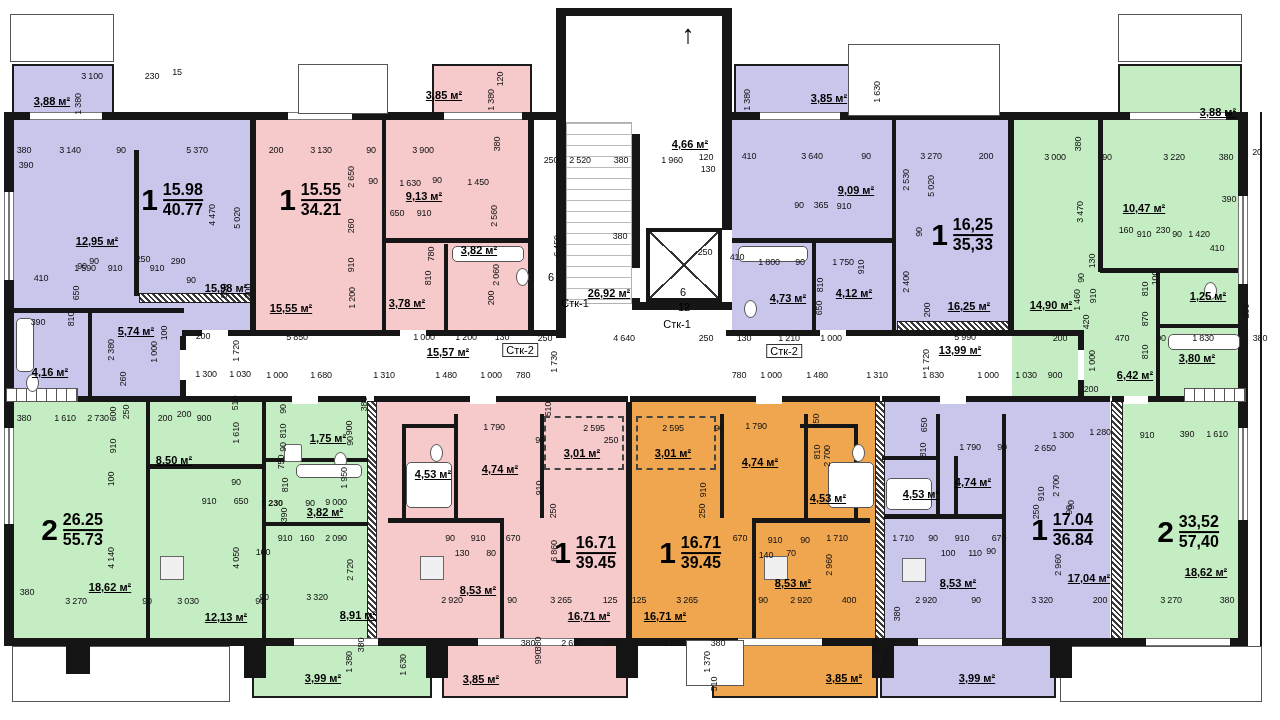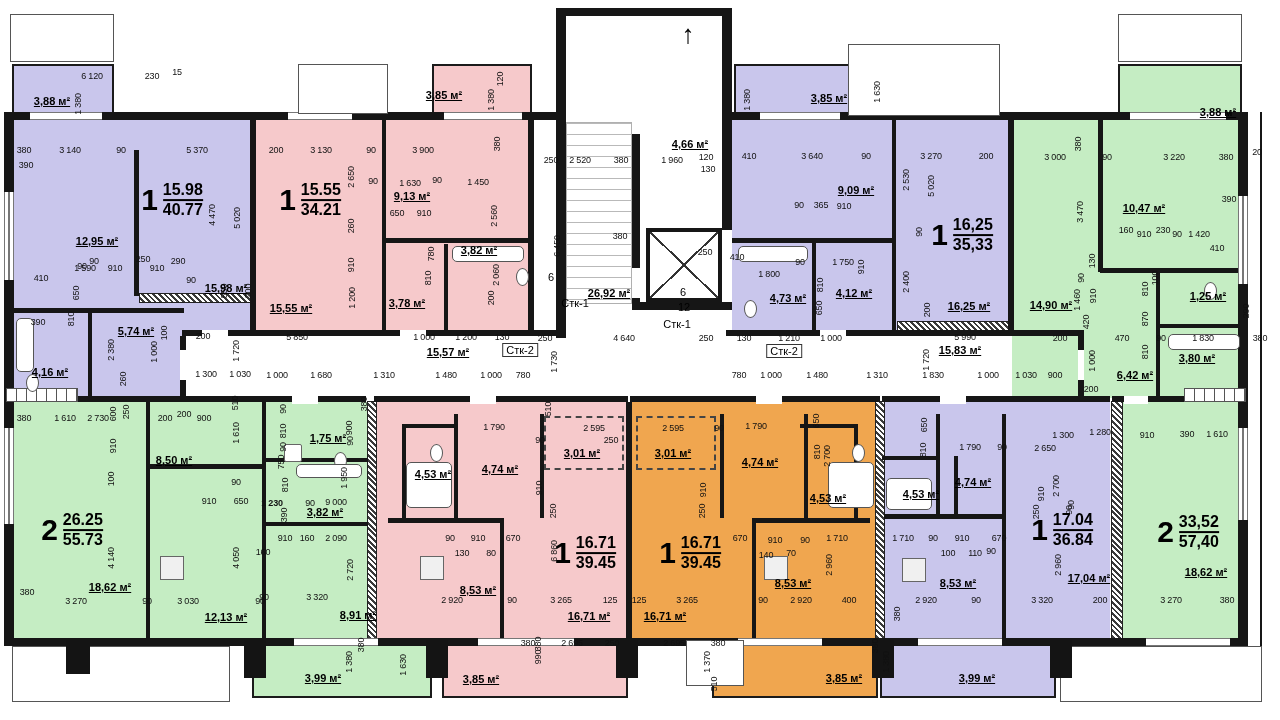--- a/index.html
+++ b/index.html
@@ -185,21 +185,21 @@
     <div class="fx tub" style="left: 1168px; top: 334px; width: 72px; height: 16px;"></div>
     <div class="fx tub" style="left: 296px; top: 464px; width: 66px; height: 14px;"></div>
     <div class="fx tub" style="left: 406px; top: 462px; width: 46px; height: 46px;"></div>
     <div class="fx tub" style="left: 828px; top: 462px; width: 46px; height: 46px;"></div>
     <div class="fx tub" style="left: 886px; top: 478px; width: 46px; height: 32px;"></div>
     <div class="fx stove" style="left: 160px; top: 556px; width: 24px; height: 24px;"></div>
     <div class="fx stove" style="left: 420px; top: 556px; width: 24px; height: 24px;"></div>
     <div class="fx stove" style="left: 764px; top: 556px; width: 24px; height: 24px;"></div>
     <div class="fx stove" style="left: 902px; top: 558px; width: 24px; height: 24px;"></div>
     <div class="fx wm" style="left: 284px; top: 444px; width: 18px; height: 18px;"></div>
-    <div class="dim" style="left: 92px; top: 76px;">6 120</div>
+    <div class="dim" style="left: 92px; top: 76px;">3 100</div>
     <div class="dim" style="left: 152px; top: 76px;">230</div>
     <div class="dim" style="left: 177px; top: 72px;">15</div>
     <div class="dim rot" style="left: 78px; top: 104px;">1 380</div>
     <div class="dim" style="left: 24px; top: 150px;">380</div>
     <div class="dim" style="left: 70px; top: 150px;">3 140</div>
     <div class="dim" style="left: 121px; top: 150px;">90</div>
     <div class="dim" style="left: 197px; top: 150px;">5 370</div>
     <div class="dim" style="left: 26px; top: 165px;">390</div>
     <div class="dim rot" style="left: 212px; top: 215px;">4 470</div>
     <div class="dim rot" style="left: 237px; top: 218px;">5 020</div>
@@ -271,21 +271,21 @@
     <div class="dim" style="left: 866px; top: 156px;">90</div>
     <div class="dim" style="left: 931px; top: 156px;">3 270</div>
     <div class="dim" style="left: 986px; top: 156px;">200</div>
     <div class="dim rot" style="left: 747px; top: 100px;">1 380</div>
     <div class="dim rot" style="left: 906px; top: 180px;">2 530</div>
     <div class="dim rot" style="left: 931px; top: 186px;">5 020</div>
     <div class="dim" style="left: 799px; top: 205px;">90</div>
     <div class="dim" style="left: 821px; top: 205px;">365</div>
     <div class="dim" style="left: 844px; top: 206px;">910</div>
     <div class="dim rot" style="left: 919px; top: 232px;">90</div>
-    <div class="dim" style="left: 769px; top: 262px; margin-top: 12px;">1 800</div>
+    <div class="dim" style="left: 769px; top: 262px;">1 800</div>
     <div class="dim" style="left: 800px; top: 262px;">90</div>
     <div class="dim" style="left: 843px; top: 262px;">1 750</div>
     <div class="dim rot" style="left: 861px; top: 267px;">910</div>
     <div class="dim rot" style="left: 820px; top: 285px;">810</div>
     <div class="dim rot" style="left: 819px; top: 308px;">650</div>
     <div class="dim rot" style="left: 906px; top: 282px;">2 400</div>
     <div class="dim rot" style="left: 927px; top: 310px;">200</div>
     <div class="dim" style="left: 965px; top: 337px;">5 990</div>
     <div class="dim rot" style="left: 926px; top: 360px;">1 720</div>
     <div class="dim" style="left: 744px; top: 338px;">130</div>
@@ -458,33 +458,33 @@
     <div class="dim rot" style="left: 1071px; top: 505px;">90</div>
     <div class="dim" style="left: 1100px; top: 600px;">200</div>
     <div class="dim" style="left: 1171px; top: 600px;">3 270</div>
     <div class="dim" style="left: 1227px; top: 600px;">380</div>
     <div class="rlabel" style="left: 52px; top: 101px;">3,88 м²</div>
     <div class="rlabel" style="left: 97px; top: 241px;">12,95 м²</div>
     <div class="rlabel" style="left: 226px; top: 288px;">15,98 м²</div>
     <div class="rlabel" style="left: 136px; top: 331px;">5,74 м²</div>
     <div class="rlabel" style="left: 50px; top: 372px;">4,16 м²</div>
     <div class="rlabel" style="left: 444px; top: 95px;">3,85 м²</div>
-    <div class="rlabel" style="left: 412px; top: 196px;">9,13 м²</div>
+    <div class="rlabel" style="left: 424px; top: 196px;">9,13 м²</div>
     <div class="rlabel" style="left: 479px; top: 250px;">3,82 м²</div>
     <div class="rlabel" style="left: 407px; top: 303px;">3,78 м²</div>
     <div class="rlabel" style="left: 291px; top: 308px;">15,55 м²</div>
     <div class="rlabel" style="left: 448px; top: 352px;">15,57 м²</div>
     <div class="rlabel" style="left: 690px; top: 144px;">4,66 м²</div>
     <div class="rlabel" style="left: 609px; top: 293px;">26,92 м²</div>
     <div class="rlabel" style="left: 829px; top: 98px;">3,85 м²</div>
     <div class="rlabel" style="left: 856px; top: 190px;">9,09 м²</div>
     <div class="rlabel" style="left: 788px; top: 298px;">4,73 м²</div>
     <div class="rlabel" style="left: 854px; top: 293px;">4,12 м²</div>
     <div class="rlabel" style="left: 969px; top: 306px;">16,25 м²</div>
-    <div class="rlabel" style="left: 960px; top: 350px;">15,83 м²</div>
+    <div class="rlabel" style="left: 960px; top: 350px;">13,99 м²</div>
     <div class="rlabel" style="left: 1218px; top: 112px;">3,88 м²</div>
     <div class="rlabel" style="left: 1144px; top: 208px;">10,47 м²</div>
     <div class="rlabel" style="left: 1051px; top: 305px;">14,90 м²</div>
     <div class="rlabel" style="left: 1208px; top: 296px;">1,25 м²</div>
     <div class="rlabel" style="left: 1197px; top: 358px;">3,80 м²</div>
     <div class="rlabel" style="left: 1135px; top: 375px;">6,42 м²</div>
     <div class="rlabel" style="left: 174px; top: 460px;">8,50 м²</div>
     <div class="rlabel" style="left: 328px; top: 438px;">1,75 м²</div>
     <div class="rlabel" style="left: 325px; top: 512px;">3,82 м²</div>
     <div class="rlabel" style="left: 110px; top: 587px;">18,62 м²</div>

